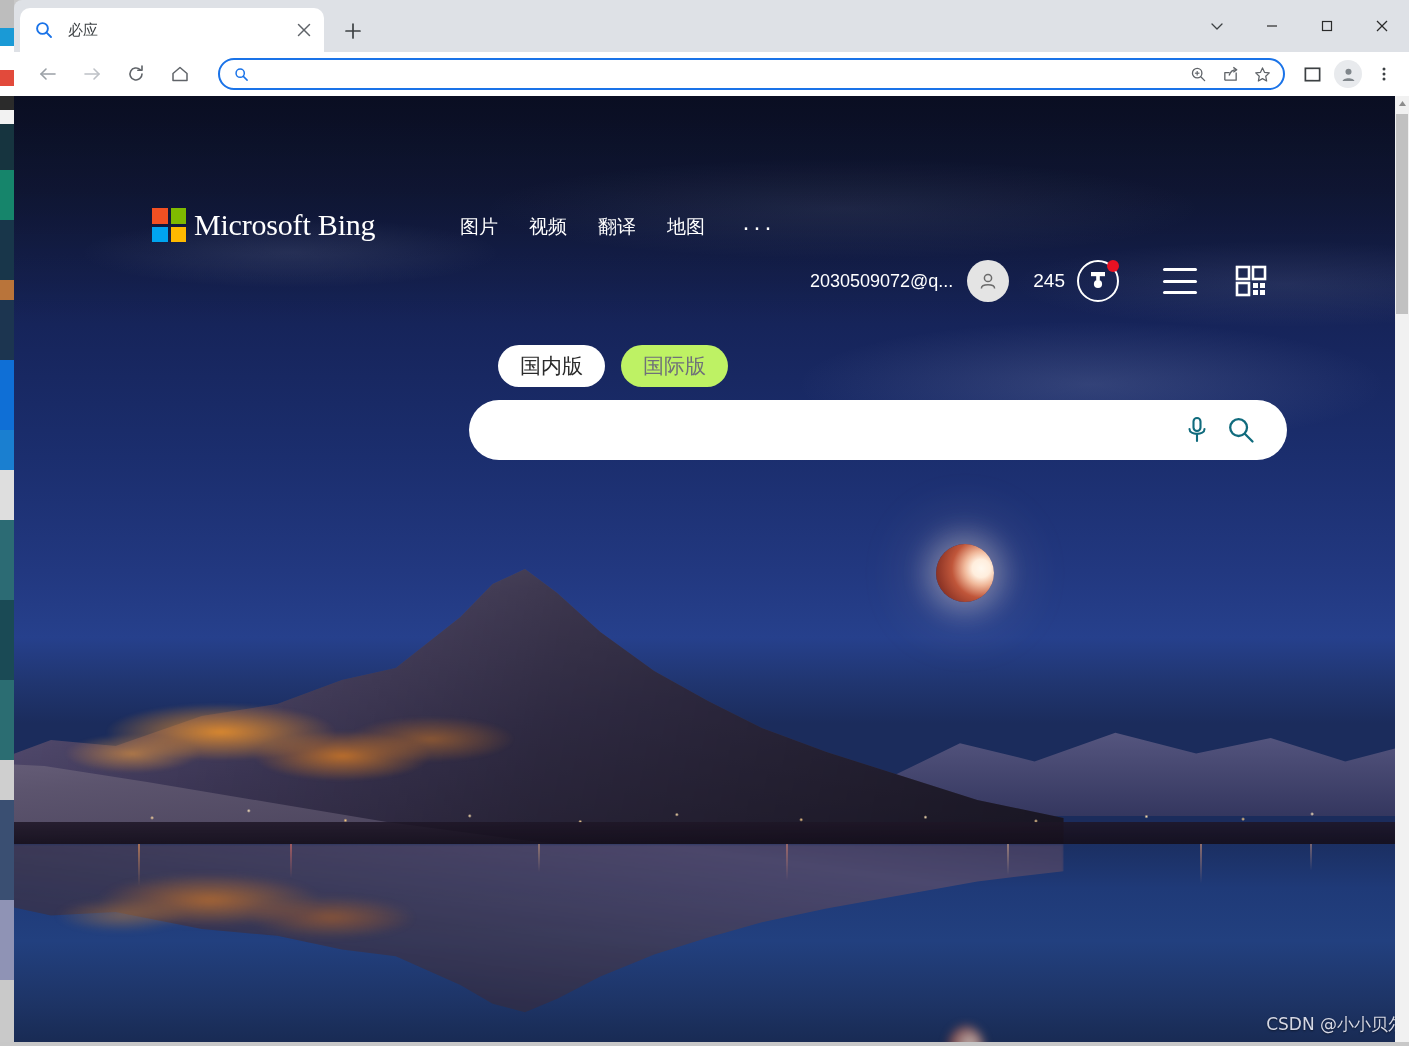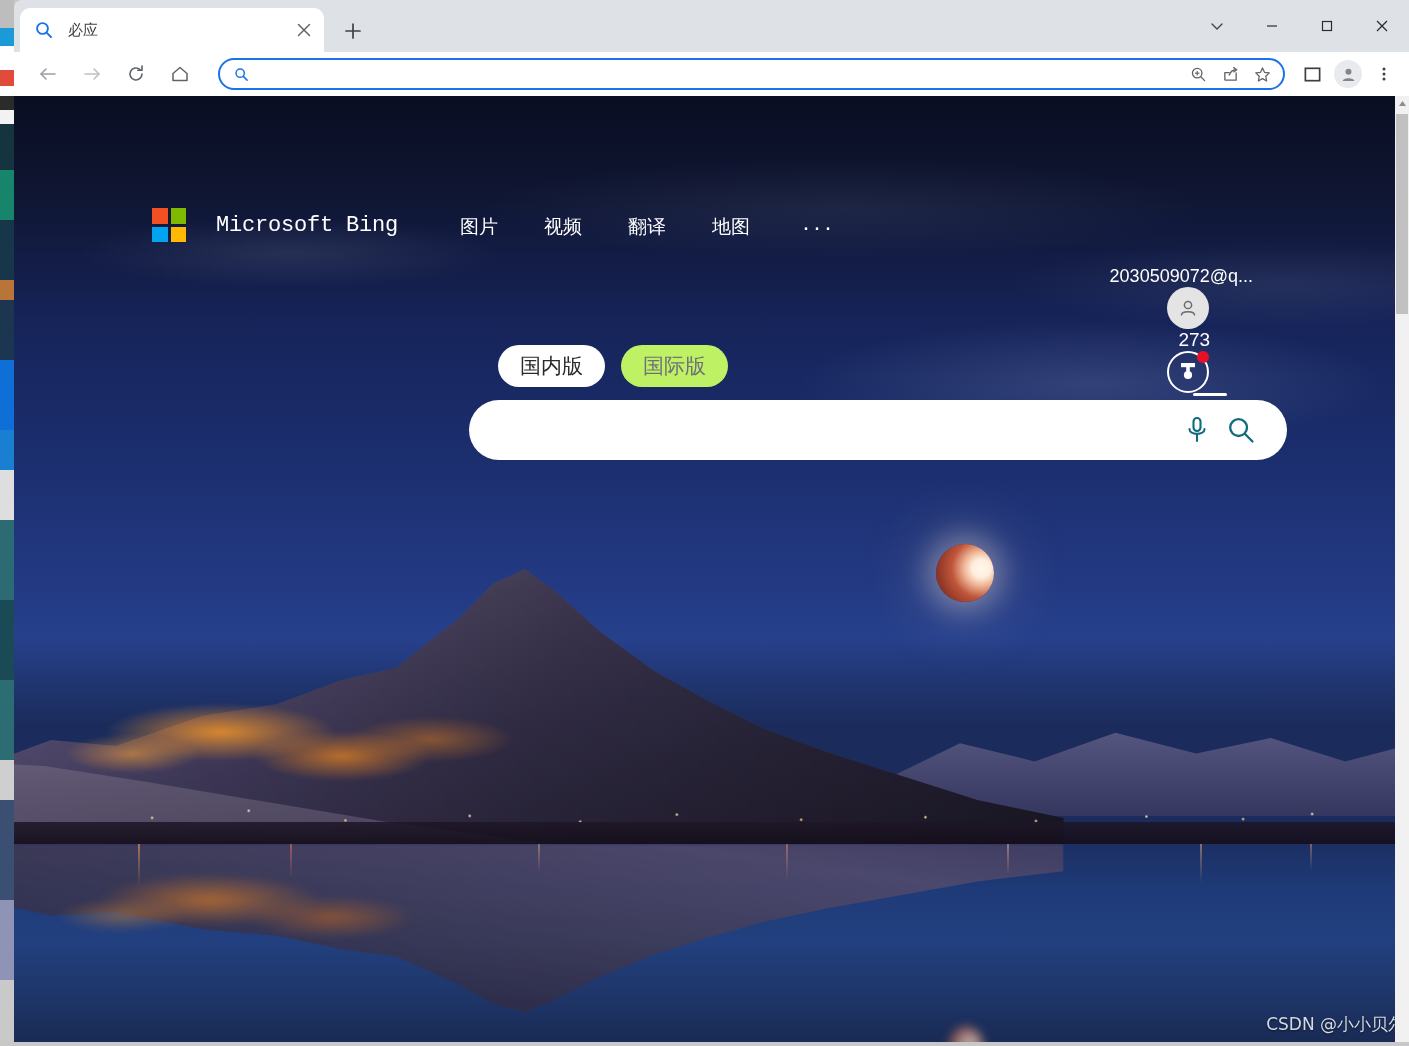--- a/index.html
+++ b/index.html
@@ -263,40 +263,40 @@
     position: absolute; left: 138px; top: 112px;
     display: flex; align-items: center; gap: 0;
   }
   .ms-squares {
     width: 34px; height: 34px;
     display: grid; grid-template-columns: 1fr 1fr; grid-template-rows: 1fr 1fr;
     gap: 3px;
   }
   .ms-squares i { display: block; }
   .brand-text {
-    margin-left: 30px;
-    color: #ffffff; font-size: 22px; letter-spacing: -0.2px;
-    font-family: Liberation Mono, monospace; font-weight: 400;
+    margin-left: 8px;
+    color: #ffffff; font-size: 30px; letter-spacing: -0.2px;
+    font-family: Liberation Serif, serif; font-weight: 400;
   }
   .topnav {
     position: absolute; left: 446px; top: 118px;
-    display: flex; align-items: center; gap: 46px;
+    display: flex; align-items: center; gap: 31px;
   }
   .topnav a {
     color: #ffffff; font-size: 19px; text-decoration: none;
     font-family: "DejaVu Sans", "Liberation Sans", sans-serif;
     white-space: nowrap;
   }
   .topnav .more-dots {
     color: #ffffff; font-size: 24px; letter-spacing: 3px; line-height: 1;
     margin-left: 6px;
   }
   .acct-row {
-    position: absolute; right: 128px; top: 170px;
-    display: flex; align-items: center; gap: 0; flex-direction: column;
+    position: absolute; right: 128px; top: 164px;
+    display: flex; align-items: center; gap: 0;
   }
   .acct-email {
     color: #ffffff; font-size: 18px; margin-right: 14px;
     font-family: "Liberation Sans", sans-serif;
     max-width: 180px; overflow: hidden; white-space: nowrap;
   }
   .acct-avatar {
     width: 42px; height: 42px; border-radius: 50%;
     background: #e4e4e4;
     display: flex; align-items: center; justify-content: center;
@@ -564,21 +564,21 @@
       </nav>
 
       <div class="acct-row">
         <span class="acct-email">2030509072@q...</span>
         <span class="acct-avatar">
           <svg width="22" height="22" viewBox="0 0 22 22">
             <circle cx="11" cy="8" r="3.6" fill="none" stroke="#6b6b6b" stroke-width="1.5"></circle>
             <path d="M4.4 18.4 C4.4 13.6 17.6 13.6 17.6 18.4" fill="none" stroke="#6b6b6b" stroke-width="1.5"></path>
           </svg>
         </span>
-        <span class="rw-points">273</span>
+        <span class="rw-points">245</span>
         <span class="rw-badge">
           <svg width="22" height="24" viewBox="0 0 22 24">
             <rect x="4" y="3" width="14" height="4.2" fill="#ffffff"></rect>
             <rect x="9.2" y="7" width="3.6" height="4.6" fill="#ffffff"></rect>
             <circle cx="11" cy="15" r="4.1" fill="#ffffff"></circle>
           </svg>
           <i class="rw-dot"></i>
         </span>
         <span class="hamburger">
           <span></span>

